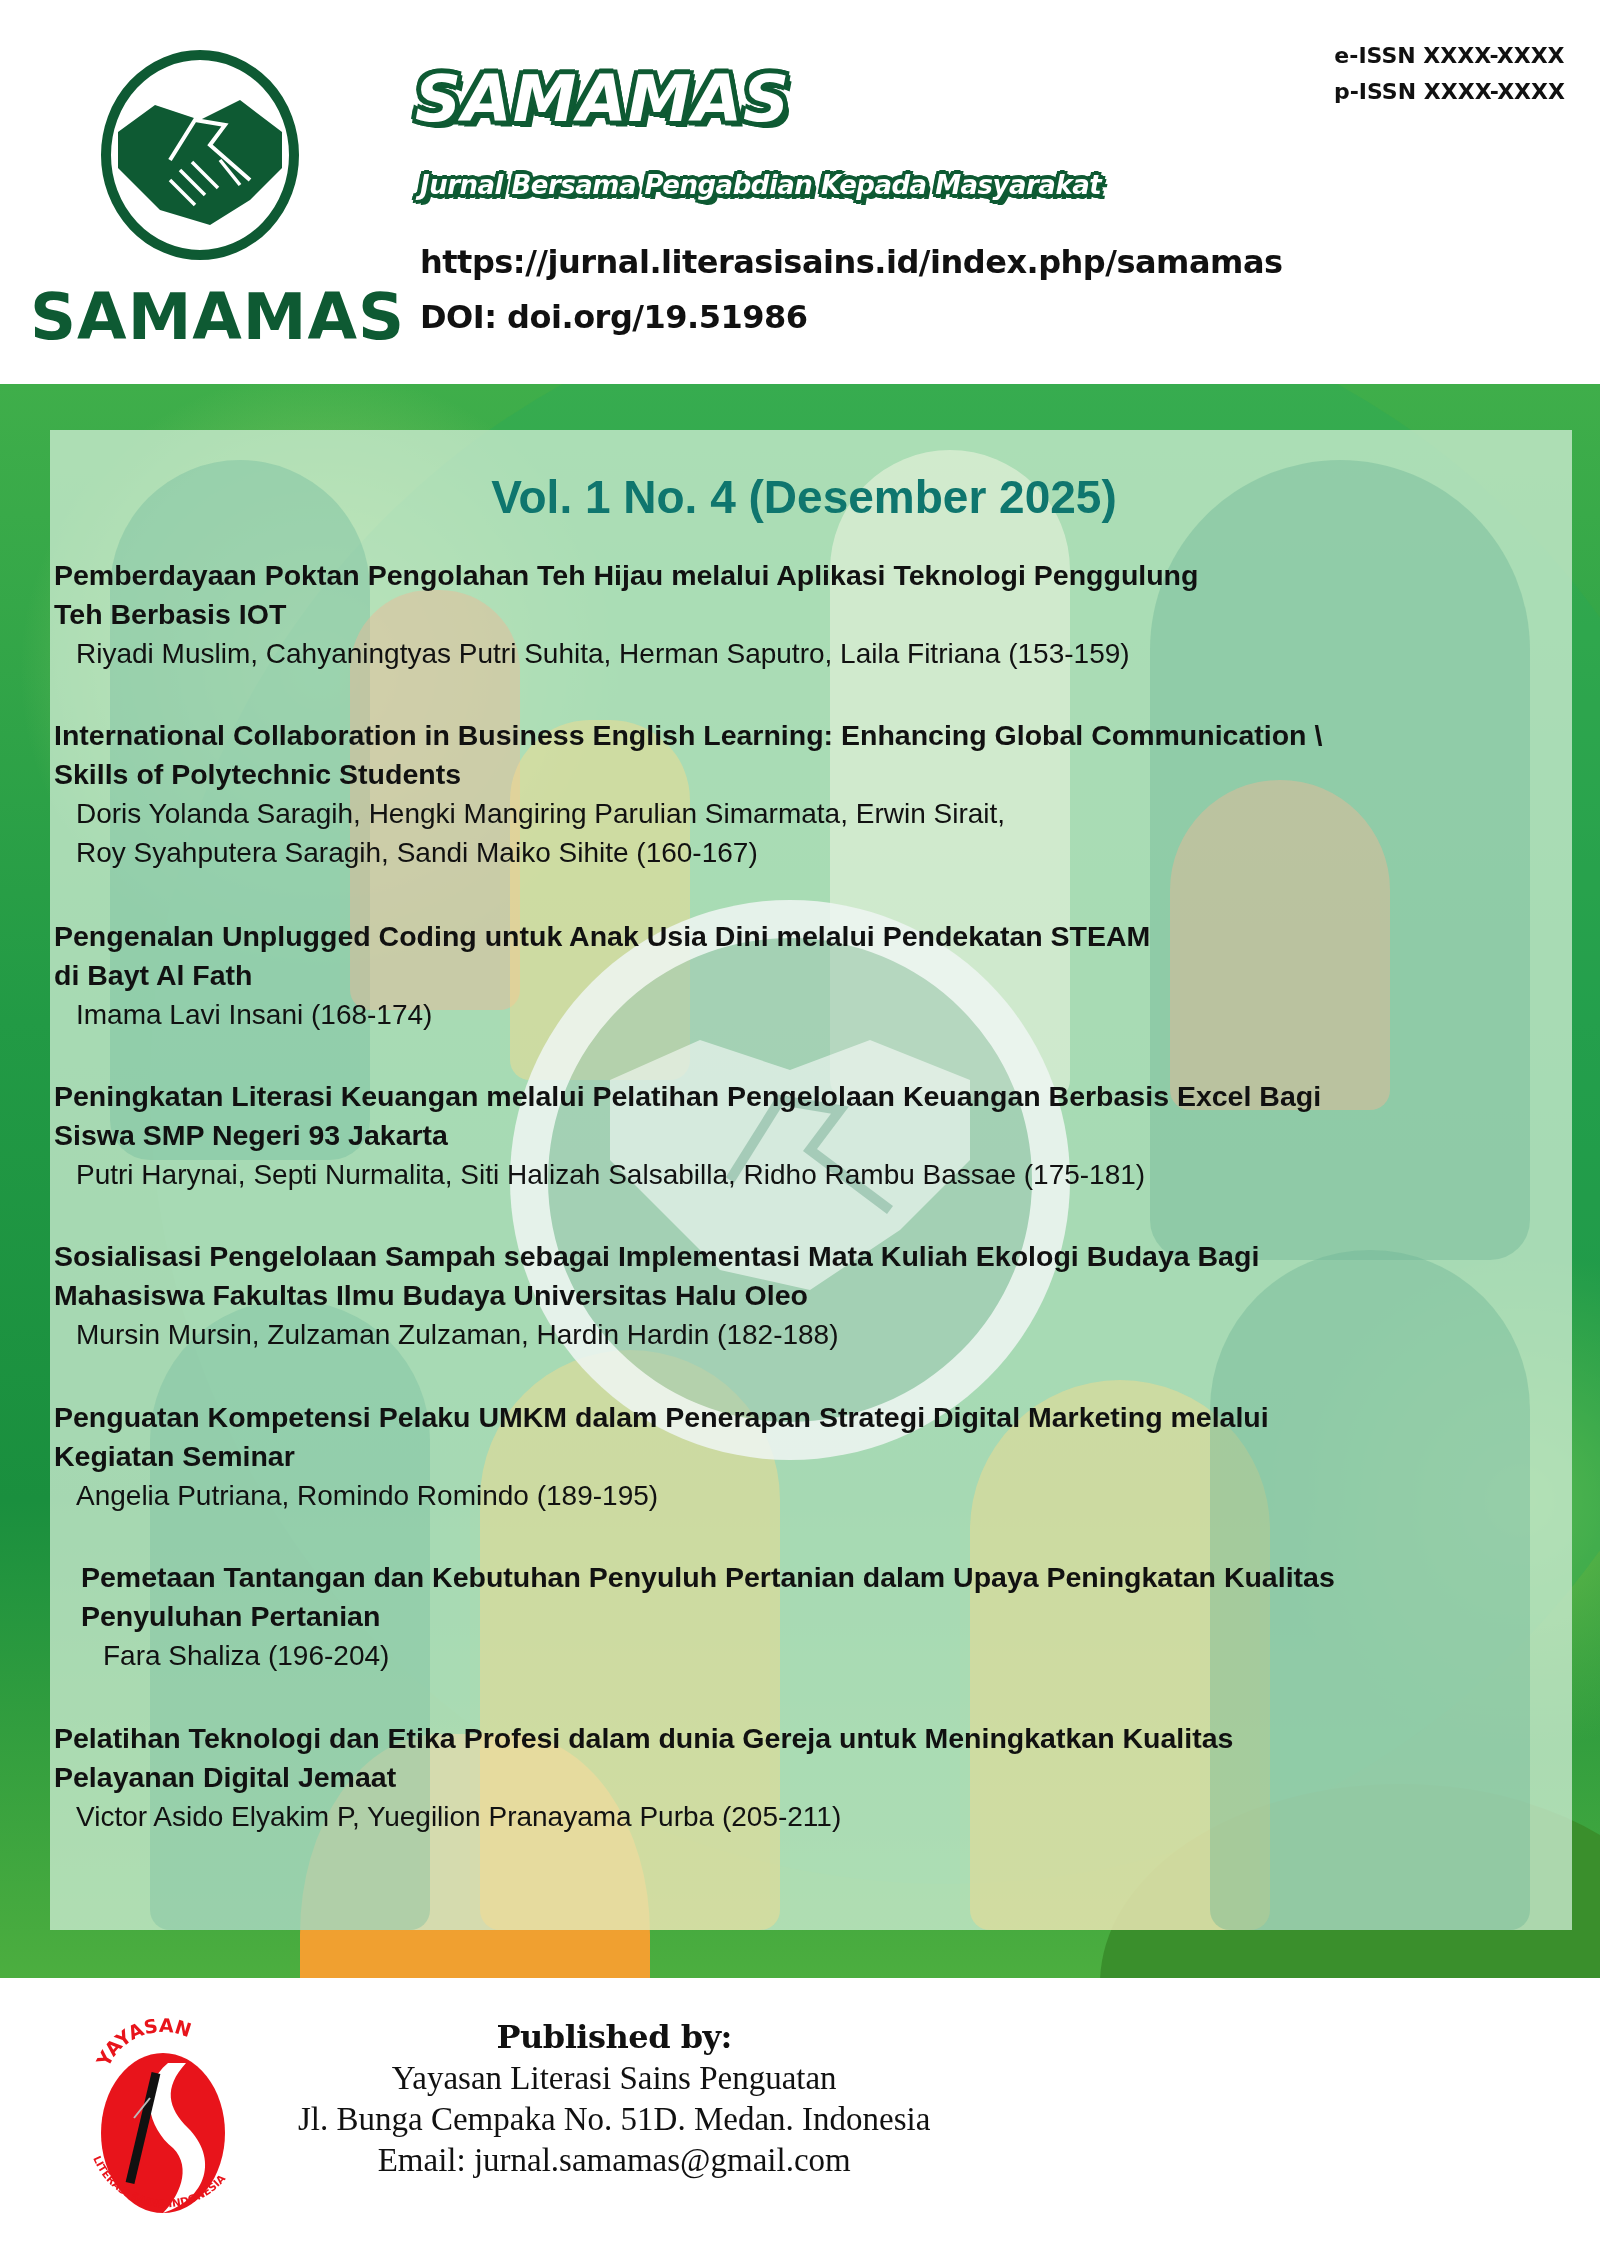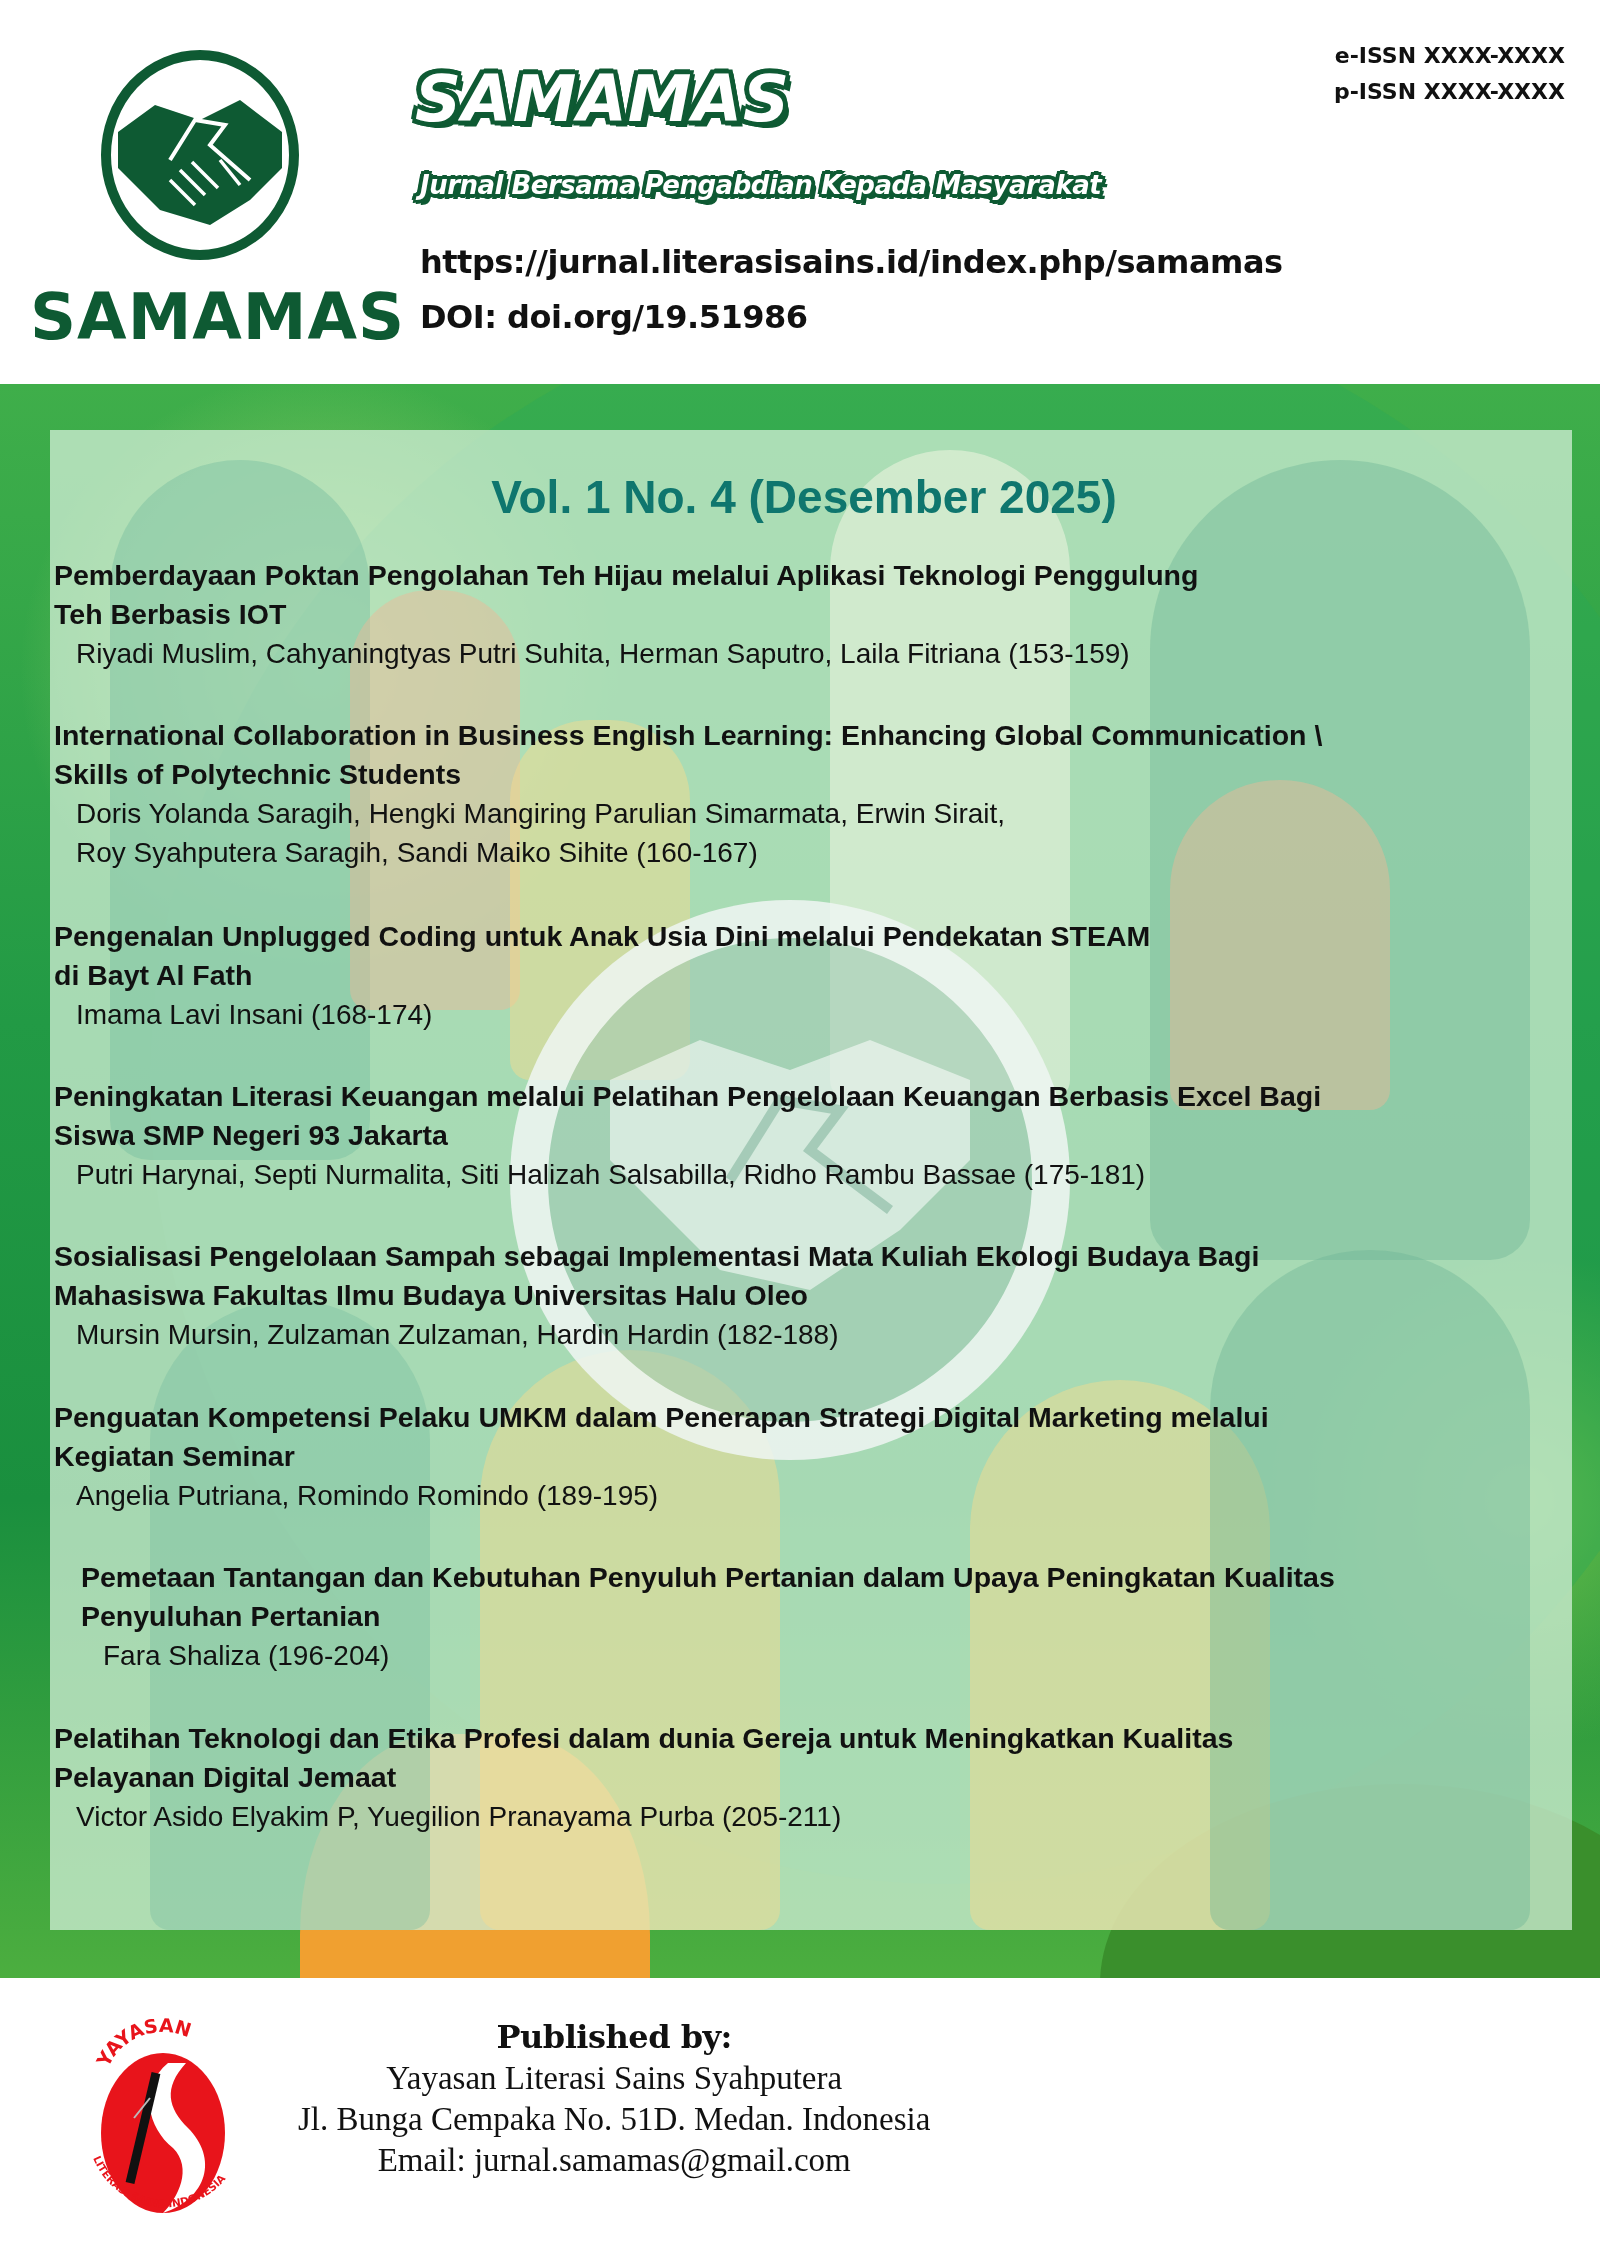--- a/index.html
+++ b/index.html
@@ -8,21 +8,21 @@
   
   .header { position: absolute; left: 0; top: 0; width: 1600px; height: 385px; background: #ffffff; }
   .logo-circle { position: absolute; left: 100px; top: 50px; width: 200px; height: 210px; }
   .logo-word { position: absolute; left: 30px; top: 280px; font-family: "DejaVu Sans", sans-serif; font-weight: bold; font-size: 64px; color: #0e5a33; letter-spacing: 1px; }
   .title-main { position: absolute; left: 415px; top: 62px; font-family: "DejaVu Sans", sans-serif; font-weight: bold; font-style: italic; font-size: 64px; color: #ffffff; letter-spacing: 1px;
     text-shadow: 0 0 0 #0e5a33, 4px 4px 0 #0e5a33, -4px -4px 0 #0e5a33, 4px -4px 0 #0e5a33, -4px 4px 0 #0e5a33, 5px 0 0 #0e5a33, -5px 0 0 #0e5a33, 0 5px 0 #0e5a33, 0 -5px 0 #0e5a33, 6px 6px 0 #0e5a33; }
   .title-sub { position: absolute; left: 420px; top: 170px; font-family: "DejaVu Sans", sans-serif; font-weight: bold; font-style: italic; font-size: 26px; color: #ffffff; letter-spacing: -0.5px;
     text-shadow: 3px 3px 0 #0e5a33, -3px -3px 0 #0e5a33, 3px -3px 0 #0e5a33, -3px 3px 0 #0e5a33, 4px 0 0 #0e5a33, -4px 0 0 #0e5a33, 0 4px 0 #0e5a33, 0 -4px 0 #0e5a33, 5px 5px 0 #0e5a33; }
   .url { position: absolute; left: 420px; top: 243px; font-family: "DejaVu Sans", sans-serif; font-weight: bold; font-size: 32px; color: #111; letter-spacing: -0.5px; }
   .doi { position: absolute; left: 420px; top: 298px; font-family: "DejaVu Sans", sans-serif; font-weight: bold; font-size: 32px; color: #111; letter-spacing: -0.5px; }
-  .issn { position: absolute; right: 35px; top: 38px; text-align: right; font-family: "DejaVu Sans", sans-serif; font-weight: bold; font-size: 22px; color: #111; line-height: 36px; }
+  .issn { position: absolute; right: 35px; top: 38px; text-align: center; font-family: "DejaVu Sans", sans-serif; font-weight: bold; font-size: 22px; color: #111; line-height: 36px; }
   .art { position: absolute; left: 0; top: 384px; width: 1600px; height: 1594px; overflow: hidden;
     background:
       radial-gradient(circle at 20% 18%, #9fd36b 0, rgba(159,211,107,0) 300px),
       radial-gradient(circle at 95% 70%, #6cc04a 0, rgba(108,192,74,0) 250px),
       linear-gradient(180deg, #3fae4a 0%, #229a45 40%, #1a8f3e 70%, #4cae3f 100%); }
   .art-bg-shape { position: absolute; border-radius: 50%; }
   .panel { position: absolute; left: 50px; top: 430px; width: 1522px; height: 1500px; background: rgba(205, 236, 210, 0.78); }
   .panel-fig { position: absolute; border-radius: 50%; }
   .watermark { position: absolute; left: 510px; top: 900px; width: 560px; height: 560px; border-radius: 50%; border: 38px solid rgba(255,255,255,0.72); box-sizing: border-box; background: rgba(160,200,180,0.55); }
   .watermark-hands { position: absolute; left: 610px; top: 1040px; width: 360px; height: 260px; }
@@ -145,17 +145,17 @@
     </defs>
     <text font-family="DejaVu Sans, sans-serif" font-weight="bold" font-size="19" fill="#e8141b"><textPath href="#arcTop">YAYASAN</textPath></text>
     <ellipse cx="95" cy="125" rx="62" ry="80" fill="#e8141b"></ellipse>
     <path d="M100 55 C70 80 80 120 105 140 C125 160 110 190 95 205 C140 190 150 150 120 120 C100 100 95 80 118 55 Z" fill="#ffffff"></path>
     <path d="M62 175 L88 65" stroke="#111" stroke-width="9"></path>
     <path d="M66 110 L82 90" stroke="#bbbbbb" stroke-width="2"></path>
     <text font-family="DejaVu Sans, sans-serif" font-weight="bold" font-size="10.5" fill="#e8141b"><textPath href="#arcBot">LITERASI SAINS INDONESIA</textPath></text>
   </svg>
   <div class="pub-text">
     <div class="pub-head">Published by:</div>
-    <div class="pub-line">Yayasan Literasi Sains Syahputera</div>
+    <div class="pub-line">Yayasan Literasi Sains Penguatan</div>
     <div class="pub-line">Jl. Bunga Cempaka No. 51D. Medan. Indonesia</div>
     <div class="pub-line">Email: jurnal.samamas@gmail.com</div>
   </div>
 </div>
 
 </body></html>

